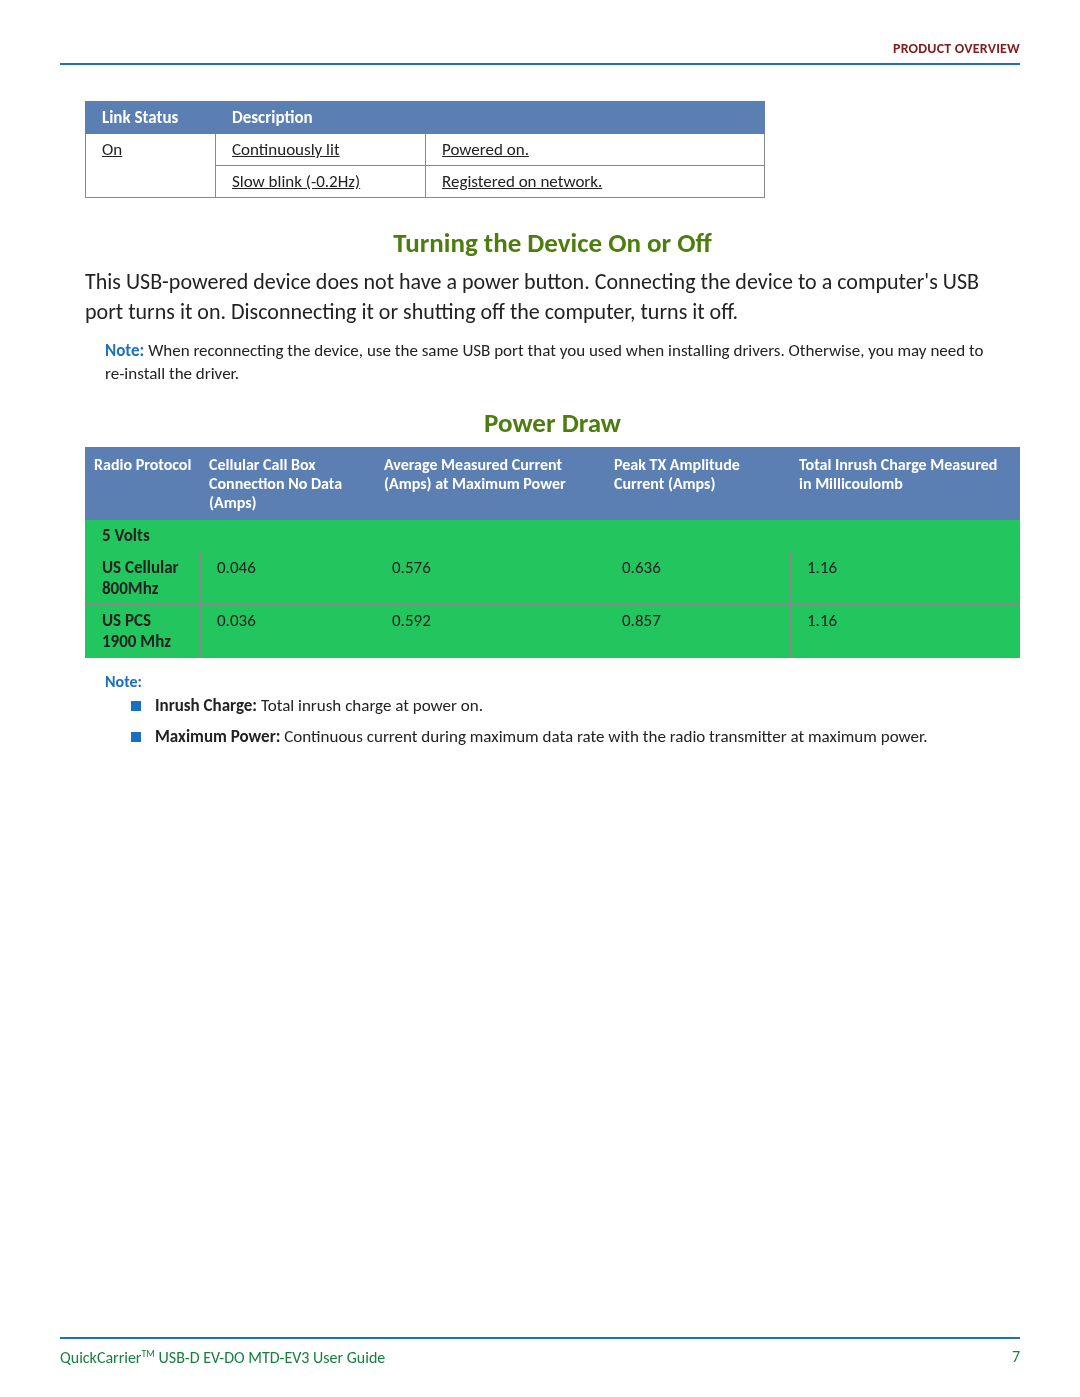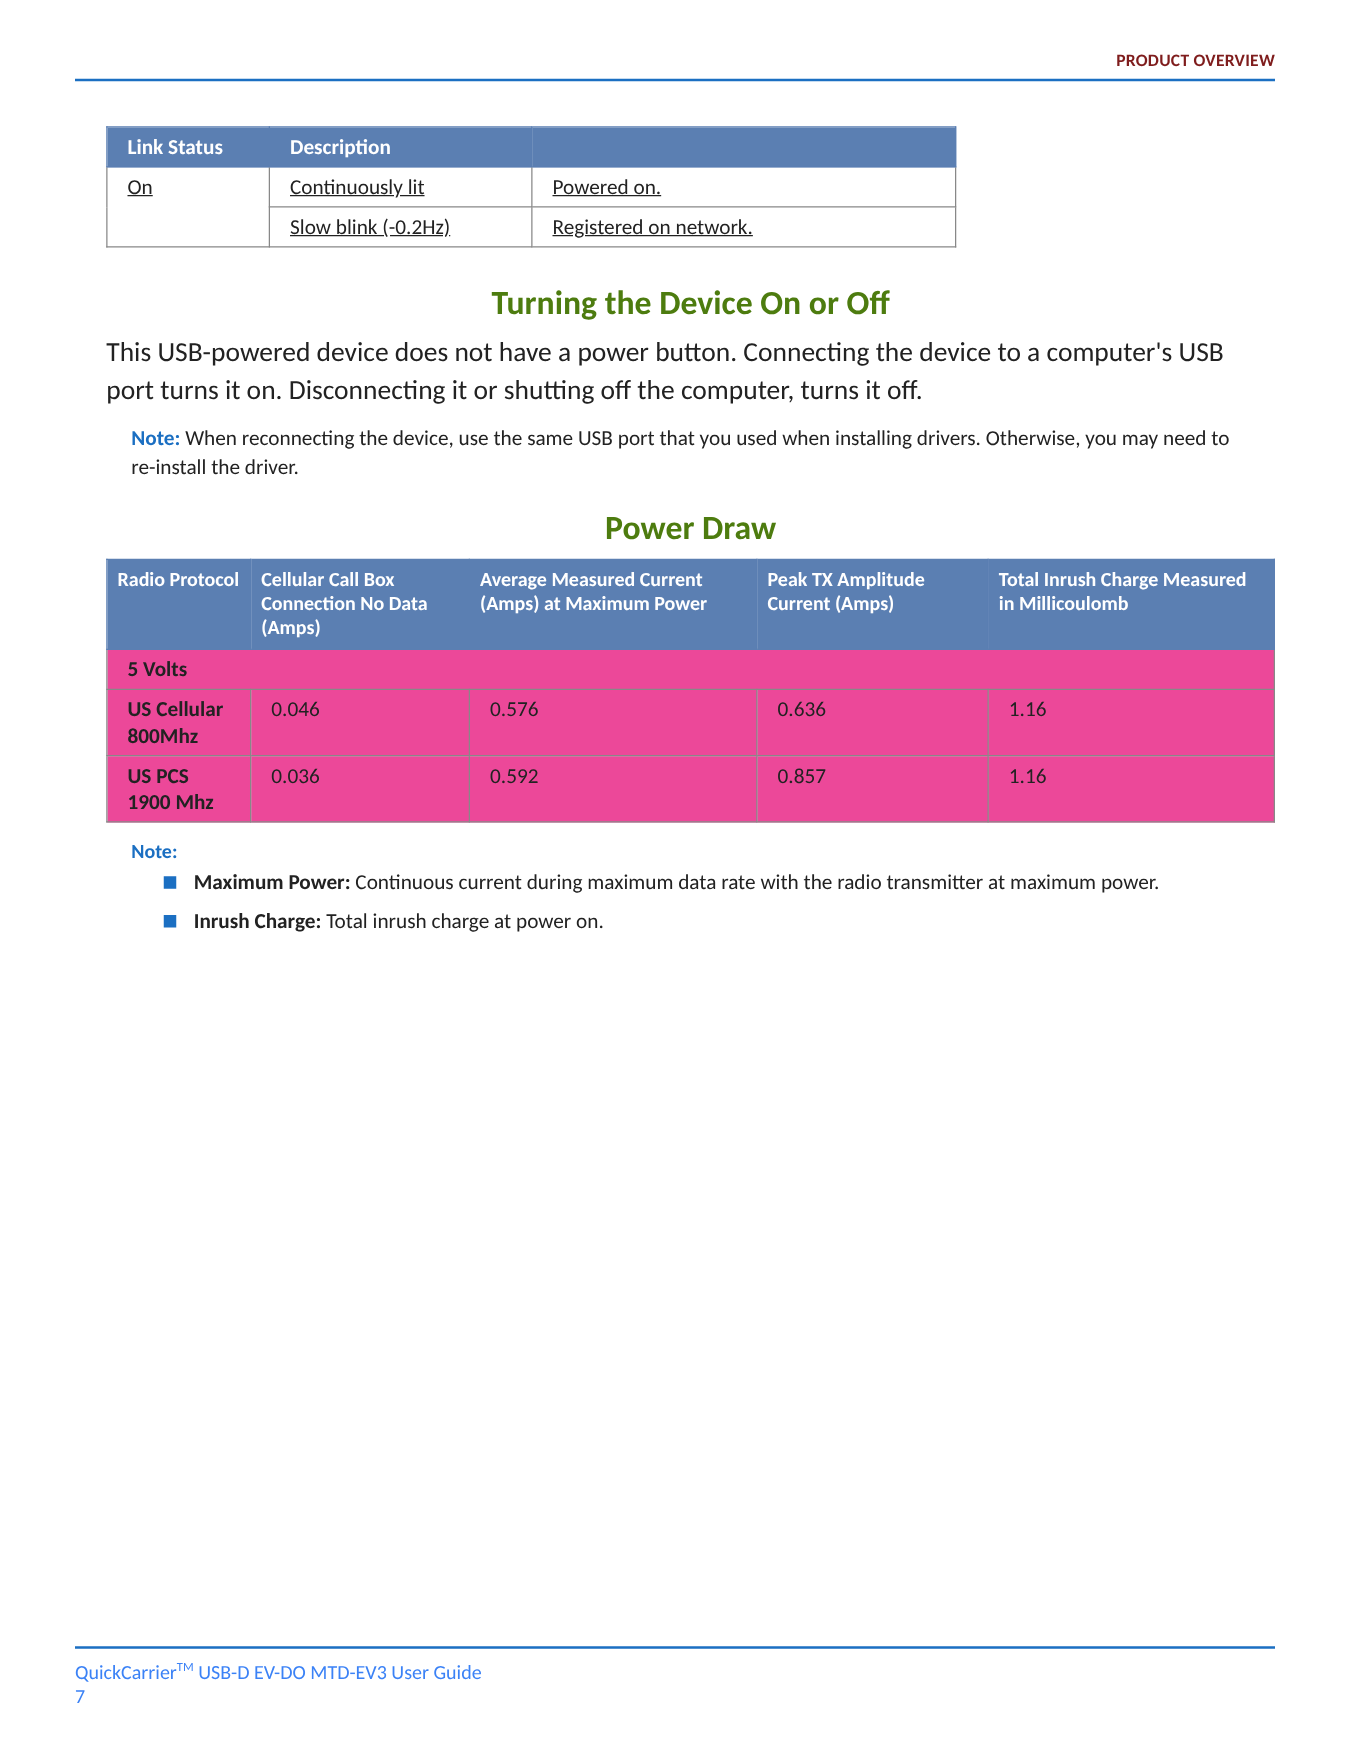--- a/index.html
+++ b/index.html
@@ -72,21 +72,21 @@
   .power-table thead th {
     background: #5b7fb2;
     color: #fff;
     font-weight: 700;
     border: 1px solid #5b7fb2;
     font-size: 16px;
     padding: 7px 8px;
   }
   .power-table td {
     border: 1px solid #888;
-    background: #ec4899;
+    background: #22c55e;
   }
   .power-table td.rowhead { font-weight: 700; }
   .power-table td.section-row { font-weight: 700; }
   .defs-note {
     margin: 14px 25px 4px 45px;
     font-weight: 700;
     color: #1b6fc2;
     font-size: 16px;
   }
   ul.defs {
@@ -116,23 +116,22 @@
     bottom: 30px;
   }
   .hr-bottom {
     border: none;
     border-top: 2px solid #1b6fc2;
     margin: 0 0 8px 0;
   }
   .footer-row {
     display: flex;
     justify-content: space-between;
-    color: #3b82f6;
+    color: #15803d;
     font-size: 16px;
-    flex-direction: column;
   }
   .tm { font-size: 10px; vertical-align: super; }
 </style>
 </head>
 <body>
 
 <div class="page">
 
   <div class="header-label">PRODUCT OVERVIEW</div>
   <hr class="hr-top">
@@ -206,27 +205,27 @@
         <td>0.857</td>
         <td>1.16</td>
       </tr>
     </tbody>
   </table>
 
   <div class="defs-note">Note:</div>
   <ul class="defs">
     <li>
       <span class="bullet"></span>
-      <b>Maximum Power:</b>
-      <span> Continuous current during maximum data rate with the radio transmitter at maximum power.</span>
+      <b>Inrush Charge:</b>
+      <span> Total inrush charge at power on.</span>
     </li>
     <li>
       <span class="bullet"></span>
-      <b>Inrush Charge:</b>
-      <span> Total inrush charge at power on.</span>
+      <b>Maximum Power:</b>
+      <span> Continuous current during maximum data rate with the radio transmitter at maximum power.</span>
     </li>
   </ul>
 
   <div class="footer">
     <hr class="hr-bottom">
     <div class="footer-row">
       <span>
         <span>QuickCarrier</span><span class="tm">TM</span><span> USB-D EV-DO MTD-EV3 User Guide</span>
       </span>
       <span>7</span>

